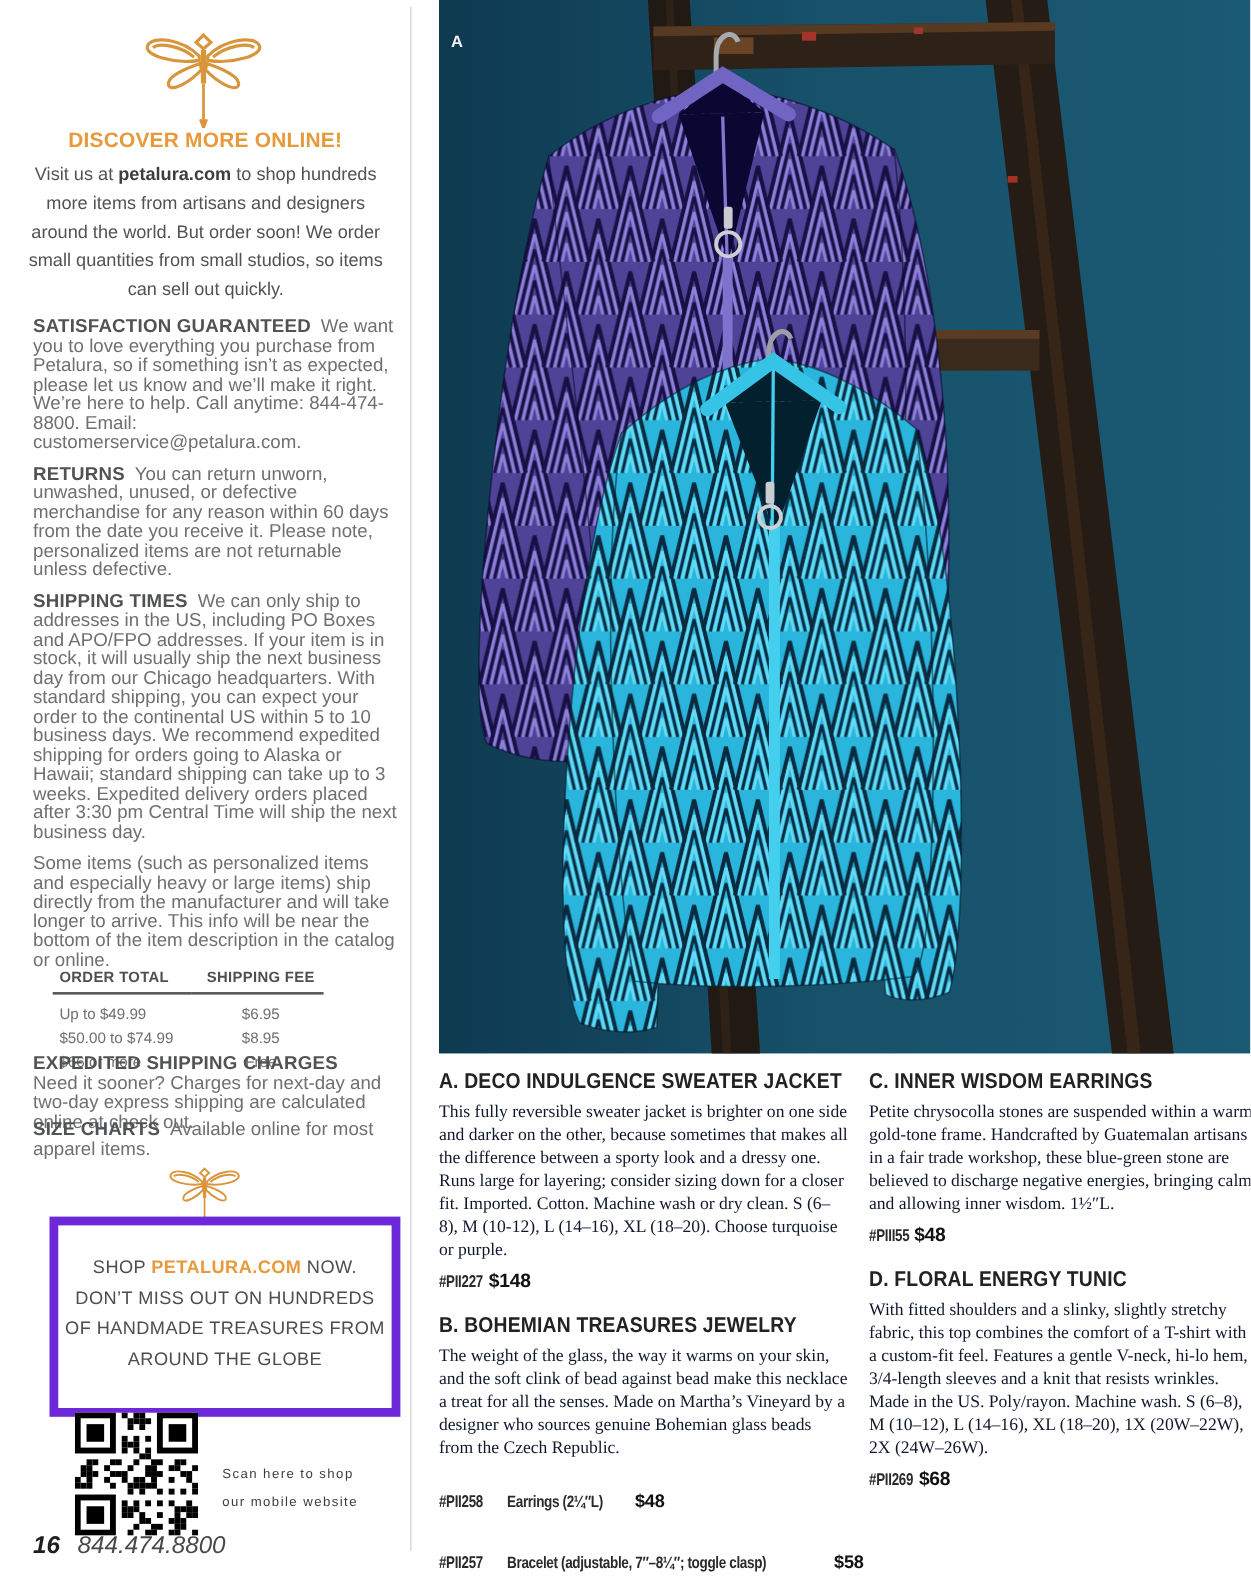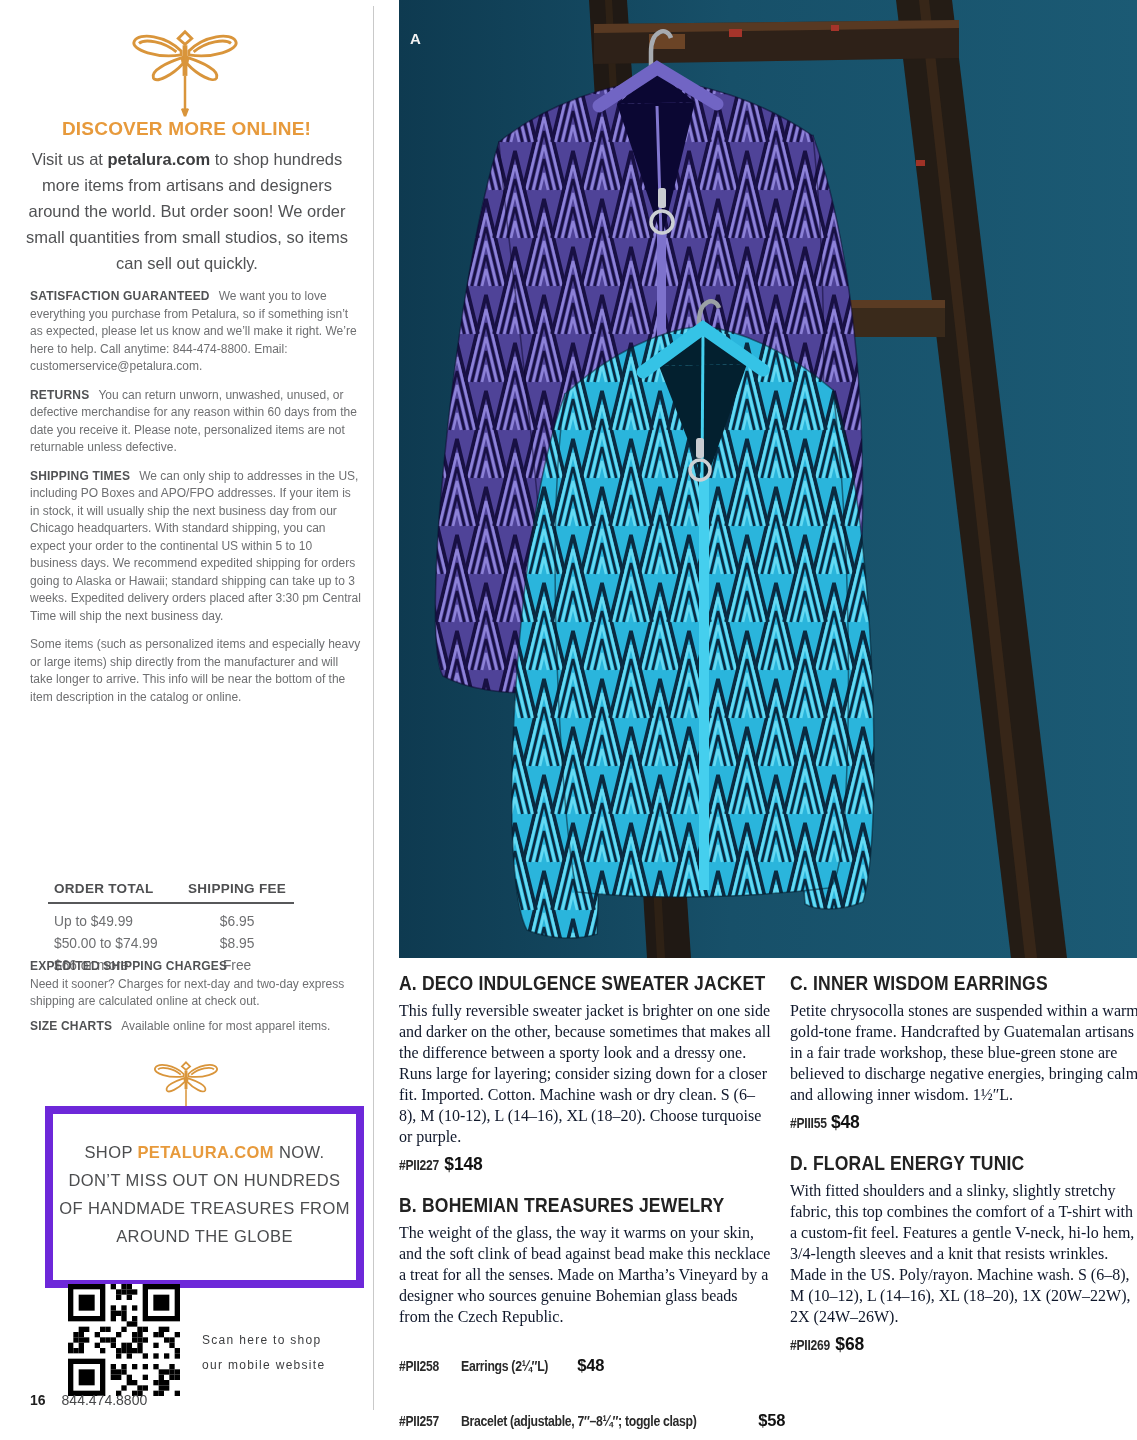--- a/index.html
+++ b/index.html
@@ -8,40 +8,40 @@
   
   .sidebar{position:absolute;left:0;top:0;width:373px;height:1440px;}
   .vline{position:absolute;left:373px;top:6px;width:1px;height:1404px;background:#c9c9c9;}
   .logo-big{position:absolute;left:124px;top:28px;width:122px;height:92px;}
   .disc{position:absolute;left:0;top:118px;width:373px;margin:0;text-align:center;
         font-size:19px;font-weight:700;color:#E79A3C;letter-spacing:.2px;}
   .intro{position:absolute;left:18px;top:146px;width:338px;margin:0;text-align:center;
          font-size:16.5px;line-height:26px;color:#515254;}
   .intro b{color:#3c3d3f;}
   .blocks{position:absolute;left:30px;top:288px;width:332px;}
-  .para{margin:0 0 11px 0;font-size:12px;line-height:17.5px;color:#6e6f71;}
+  .para{margin:0 0 11px 0;font-size:17px;line-height:17.5px;color:#6e6f71;}
   .para b{color:#515254;margin-right:9px;letter-spacing:.2px;}
   .para b.blk{display:block;margin-right:0;}
   table.ship{position:absolute;left:48px;top:852px;width:246px;border-collapse:collapse;margin-top:29px;}
   table.ship th{font-size:13.5px;color:#4e4f51;letter-spacing:.3px;text-align:left;
                 padding:0 0 6px 6px;border-bottom:2px solid #57585a;}
   table.ship th.c,table.ship td.c{text-align:center;}
   table.ship td{font-size:13.8px;color:#6e6f71;padding:2px 0 2px 6px;line-height:18px;}
   table.ship tr.sp td{padding-top:9px;}
   .exp{position:absolute;left:30px;top:958px;width:332px;}
   .sizec{position:absolute;left:30px;top:1018px;width:332px;}
   .logo-small{position:absolute;left:150px;top:1060px;width:72px;height:56px;}
   .promo{position:absolute;left:45px;top:1106px;width:303px;height:142px;border:8px solid #6d28d9;
          text-align:center;color:#4c4d4f;font-size:16.5px;line-height:28px;letter-spacing:.4px;
          padding-top:24px;box-sizing:content-box;}
   .promo .brand{color:#E79A3C;font-weight:700;}
   #qr{position:absolute;left:68px;top:1284px;width:112px;height:112px;}
   .qrcap{position:absolute;left:202px;top:1328px;font-size:12px;line-height:25px;
          letter-spacing:1.3px;color:#3c3d3f;}
-  .footer{position:absolute;left:30px;top:1392px;font-size:14px;color:#47484a;}
+  .footer{position:absolute;left:30px;top:1392px;font-size:22px;color:#47484a;font-style:italic;}
   .footer b{color:#1f1f1f;margin-right:16px;}
   
   .photo{position:absolute;left:399px;top:0;width:738px;height:958px;overflow:hidden;}
   .photo svg{display:block;}
   .photo-label{position:absolute;left:11px;top:30px;color:#f2f2f2;font-weight:700;font-size:15px;}
   
   .col{position:absolute;top:972px;}
   .colA{left:399px;width:372px;}
   .colC{left:790px;width:352px;}
   .phead{margin:0 0 5px 0;font-size:19.5px;font-weight:700;color:#222;

